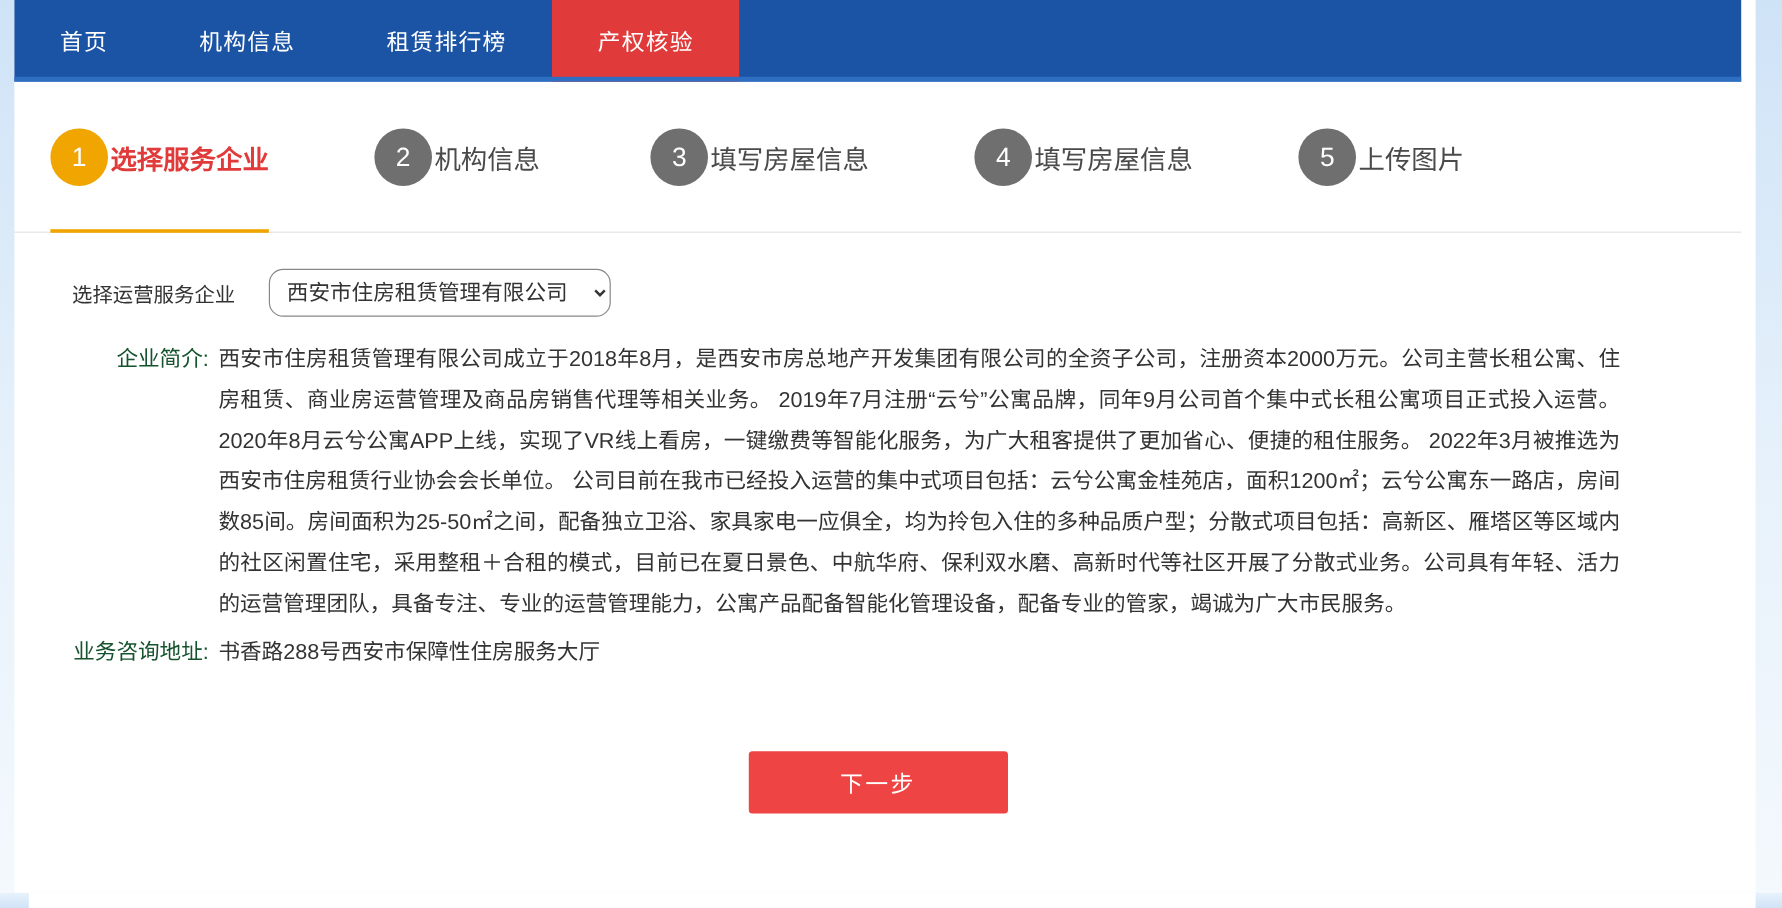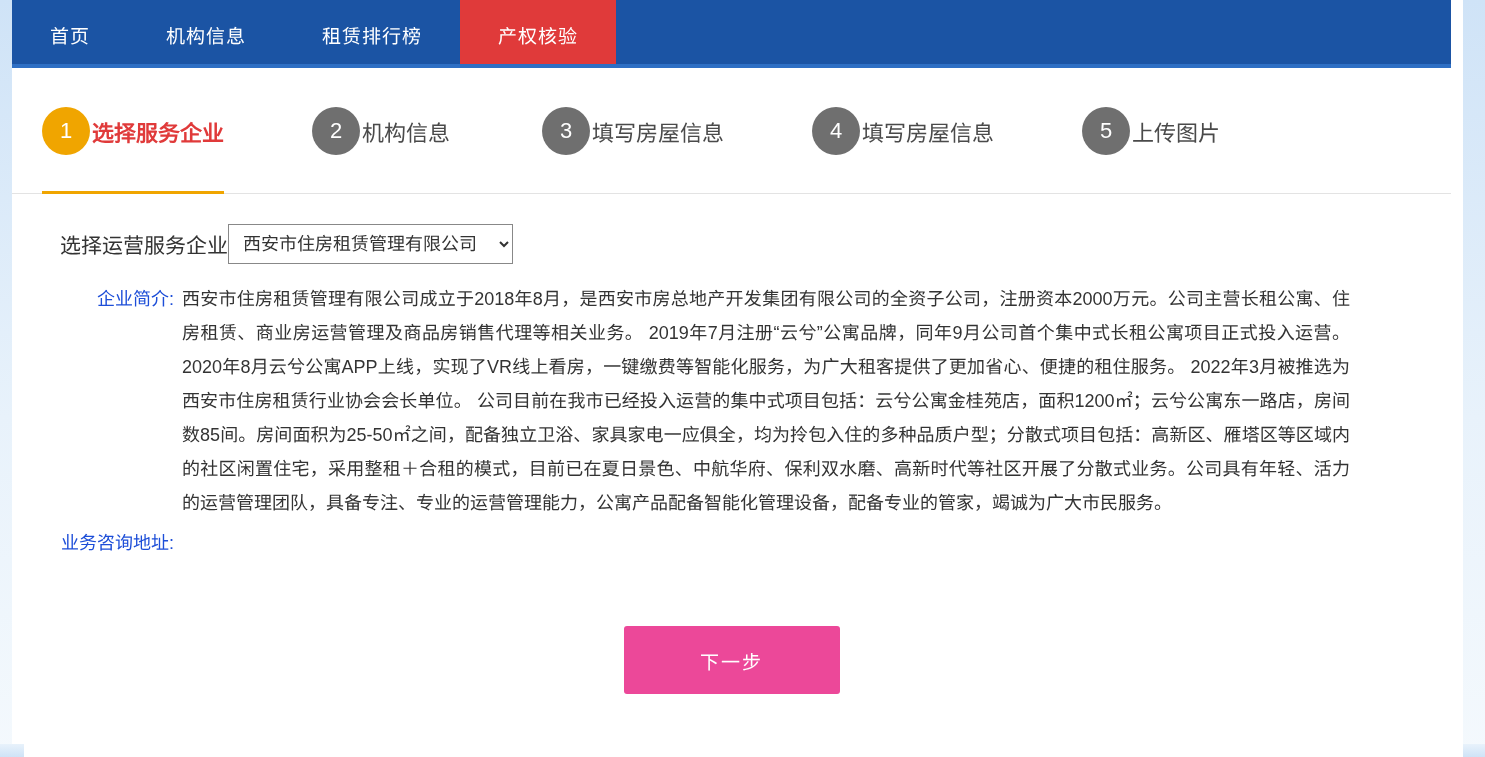--- a/index.html
+++ b/index.html
@@ -117,31 +117,31 @@
   
   .form-area {
     padding: 30px 24px 0 24px;
   }
   .select-row {
     display: flex;
     align-items: center;
     margin-left: 24px;
   }
   .select-label {
-    font-size: 21px;
+    font-size: 17px;
     color: #333333;
-    margin-right: 0;
+    margin-right: 28px;
   }
   .company-select {
     font-family: "Liberation Sans", "DejaVu Sans", sans-serif;
     font-size: 18px;
     color: #333;
     padding: 7px 10px;
     border: 1px solid #888;
-    border-radius: 0;
+    border-radius: 12px;
     background: #ffffff;
     min-width: 285px;
     height: 40px;
   }
 
   .desc-block {
     margin-top: 18px;
     margin-left: 24px;
     display: flex;
     flex-direction: column;
@@ -149,42 +149,42 @@
   }
   .desc-row {
     display: flex;
     align-items: flex-start;
   }
   .desc-key {
     width: 122px;
     min-width: 122px;
     text-align: right;
     font-size: 18px;
-    color: #1d4ed8;
+    color: #14532d;
     line-height: 34px;
     padding-right: 8px;
   }
   .desc-val {
     font-size: 18px;
     color: #333333;
     line-height: 34px;
     text-align: justify;
     max-width: 1168px;
   }
 
   
   .btn-row {
     margin-top: 66px;
     display: flex;
     justify-content: center;
   }
   .next-btn {
     width: 216px;
-    height: 68px;
-    background: #ec4899;
+    height: 52px;
+    background: #ef4444;
     color: #ffffff;
     font-size: 19px;
     border: none;
     border-radius: 3px;
     cursor: pointer;
     font-family: "Liberation Sans", "DejaVu Sans", sans-serif;
     letter-spacing: 2px;
   }
 
   
@@ -270,20 +270,21 @@
         </select>
       </div>
 
       <div class="desc-block">
         <div class="desc-row">
           <div class="desc-key">企业简介:</div>
           <div class="desc-val">西安市住房租赁管理有限公司成立于2018年8月，是西安市房总地产开发集团有限公司的全资子公司，注册资本2000万元。公司主营长租公寓、住房租赁、商业房运营管理及商品房销售代理等相关业务。 2019年7月注册“云兮”公寓品牌，同年9月公司首个集中式长租公寓项目正式投入运营。 2020年8月云兮公寓APP上线，实现了VR线上看房，一键缴费等智能化服务，为广大租客提供了更加省心、便捷的租住服务。 2022年3月被推选为西安市住房租赁行业协会会长单位。 公司目前在我市已经投入运营的集中式项目包括：云兮公寓金桂苑店，面积1200㎡；云兮公寓东一路店，房间数85间。房间面积为25-50㎡之间，配备独立卫浴、家具家电一应俱全，均为拎包入住的多种品质户型；分散式项目包括：高新区、雁塔区等区域内的社区闲置住宅，采用整租＋合租的模式，目前已在夏日景色、中航华府、保利双水磨、高新时代等社区开展了分散式业务。公司具有年轻、活力的运营管理团队，具备专注、专业的运营管理能力，公寓产品配备智能化管理设备，配备专业的管家，竭诚为广大市民服务。</div>
         </div>
         <div class="desc-row">
           <div class="desc-key">业务咨询地址:</div>
+          <div class="desc-val">书香路288号西安市保障性住房服务大厅</div>
         </div>
       </div>
 
       <div class="btn-row">
         <button class="next-btn">下一步</button>
       </div>
 
     </div>
   </div>
 

